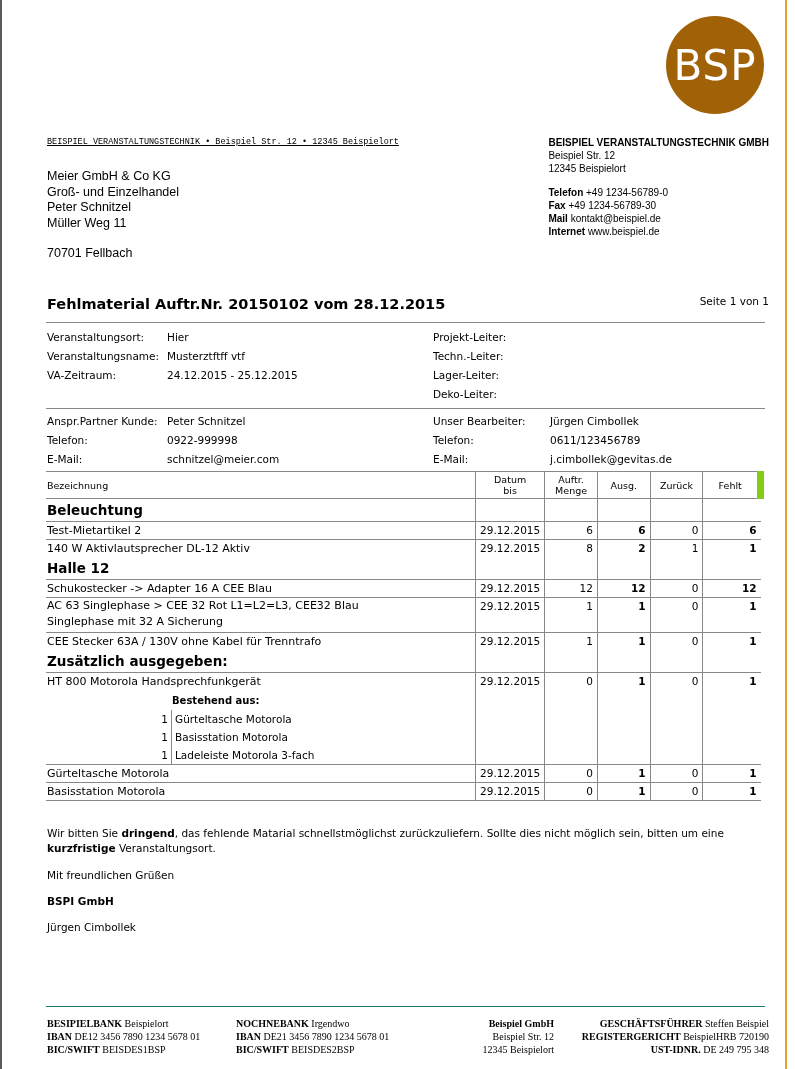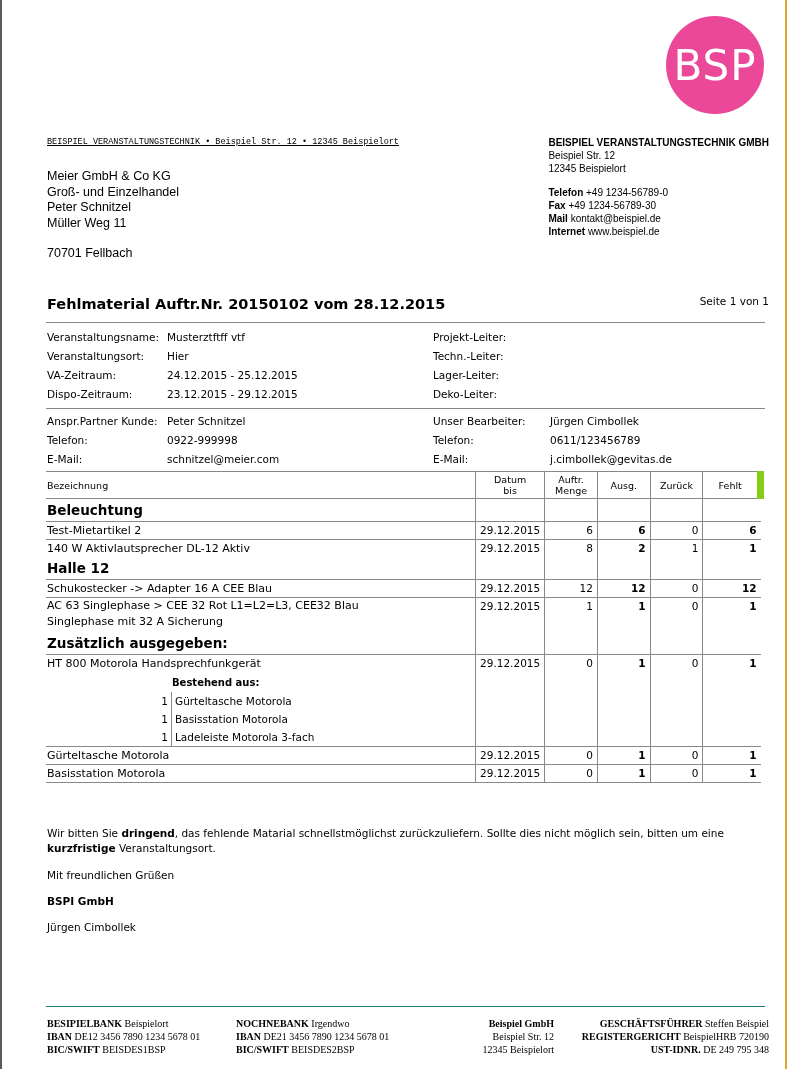--- a/index.html
+++ b/index.html
@@ -1,20 +1,20 @@
 <!DOCTYPE html>
 <html><head>
 <meta charset="utf-8">
 <style>
   html, body { margin:0; padding:0; background:#fff; }
   body { width:795px; height:1069px; position:relative; overflow:hidden; font-family:"DejaVu Sans", sans-serif; color:#000; }
   .frame-left { position:absolute; left:0; top:0; width:2px; height:1069px; background:#5a5a5a; }
   .frame-right { position:absolute; left:785px; top:0; width:2px; height:1069px; background:#e0a52a; }
   .abs { position:absolute; }
-  .logo { left:666px; top:16px; width:98px; height:98px; border-radius:50%; background:#ec4899; color:#fff; display:flex; align-items:center; justify-content:center; font-family:"DejaVu Sans", sans-serif; font-size:42px; letter-spacing:1px; font-weight:normal; }
+  .logo { left:666px; top:16px; width:98px; height:98px; border-radius:50%; background:#a16207; color:#fff; display:flex; align-items:center; justify-content:center; font-family:"DejaVu Sans", sans-serif; font-size:42px; letter-spacing:1px; font-weight:normal; }
   .sender-line { left:47px; top:137px; font-family:Liberation Mono, monospace; font-size:8.5px; text-decoration:underline; }
   .recipient { left:47px; top:169px; font-family:"Liberation Sans", sans-serif; font-size:12.5px; line-height:15.5px; }
   .recipient .zip { margin-top:15px; }
   .company-block { right:26px; top:136px; text-align:left; font-family:"Liberation Sans", sans-serif; font-size:10px; line-height:13px; }
   .company-block .cname { font-weight:bold; }
   .company-block .gap { height:11px; }
   .company-block b { font-weight:bold; }
   .doc-title { left:47px; top:296px; font-size:14.5px; font-weight:bold; }
   .page-num { right:26px; top:295px; font-size:10.5px; }
   .hr { position:absolute; height:1px; background:#888; }
@@ -76,34 +76,30 @@
   <div><b>Internet</b> <span>www.beispiel.de</span></div>
 </div>
 
 <div class="abs doc-title">Fehlmaterial Auftr.Nr.  20150102 vom 28.12.2015</div>
 <div class="abs page-num">Seite 1 von 1</div>
 
 <div class="hr" style="left:46px; top:322px; width:719px;"></div>
 
 <div class="abs info" style="left:47px; top:328px;">
   <div class="row">
+      <span class="lbl">Veranstaltungsort:</span>
+      <span>Hier</span>
+    </div>
+  <div class="row">
       <span class="lbl">Veranstaltungsname:</span>
       <span>Musterztftff vtf</span>
     </div>
   <div class="row">
-      <span class="lbl">Veranstaltungsort:</span>
-      <span>Hier</span>
-    </div>
-  <div class="row">
       <span class="lbl">VA-Zeitraum:</span>
       <span>24.12.2015 - 25.12.2015</span>
-    </div>
-  <div class="row">
-      <span class="lbl">Dispo-Zeitraum:</span>
-      <span>23.12.2015 - 29.12.2015</span>
     </div>
 </div>
 <div class="abs info" style="left:433px; top:328px;">
   <div class="row">
       <span class="lbl">Projekt-Leiter:</span>
       <span></span>
     </div>
   <div class="row">
       <span class="lbl">Techn.-Leiter:</span>
       <span></span>
@@ -207,20 +203,28 @@
     <td class="c">12</td>
     <td class="c b">12</td>
     <td class="c">0</td>
     <td class="c b">12</td>
   </tr>
   <tr class="item tall">
     <td class="desc">
           <div>AC 63 Singlephase &gt; CEE 32 Rot L1=L2=L3, CEE32 Blau</div>
           <div>Singlephase mit 32 A Sicherung</div>
         </td>
+    <td class="c date">29.12.2015</td>
+    <td class="c">1</td>
+    <td class="c b">1</td>
+    <td class="c">0</td>
+    <td class="c b">1</td>
+  </tr>
+  <tr class="item">
+    <td class="desc">CEE Stecker 63A / 130V ohne Kabel für Trenntrafo</td>
     <td class="c date">29.12.2015</td>
     <td class="c">1</td>
     <td class="c b">1</td>
     <td class="c">0</td>
     <td class="c b">1</td>
   </tr>
 
   <tr class="group">
     <td style="border-top:none">Zusätzlich ausgegeben:</td>
     <td class="c" style="border-top:none"></td>

